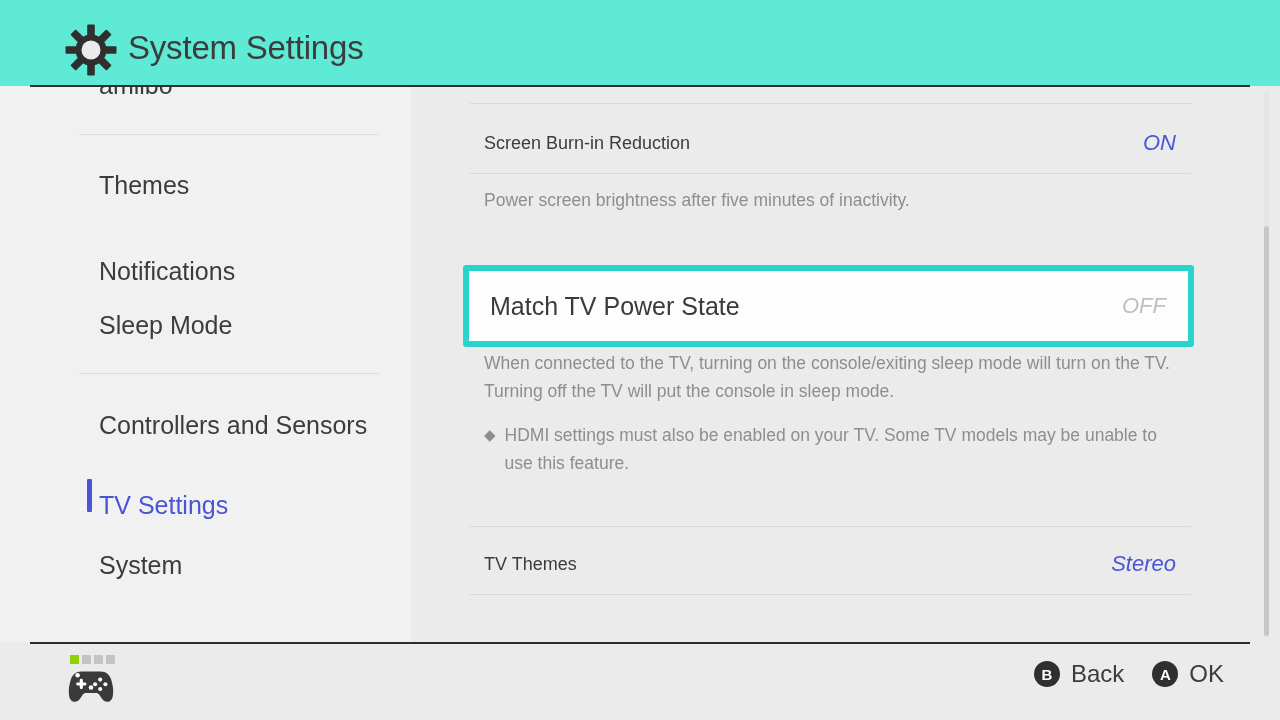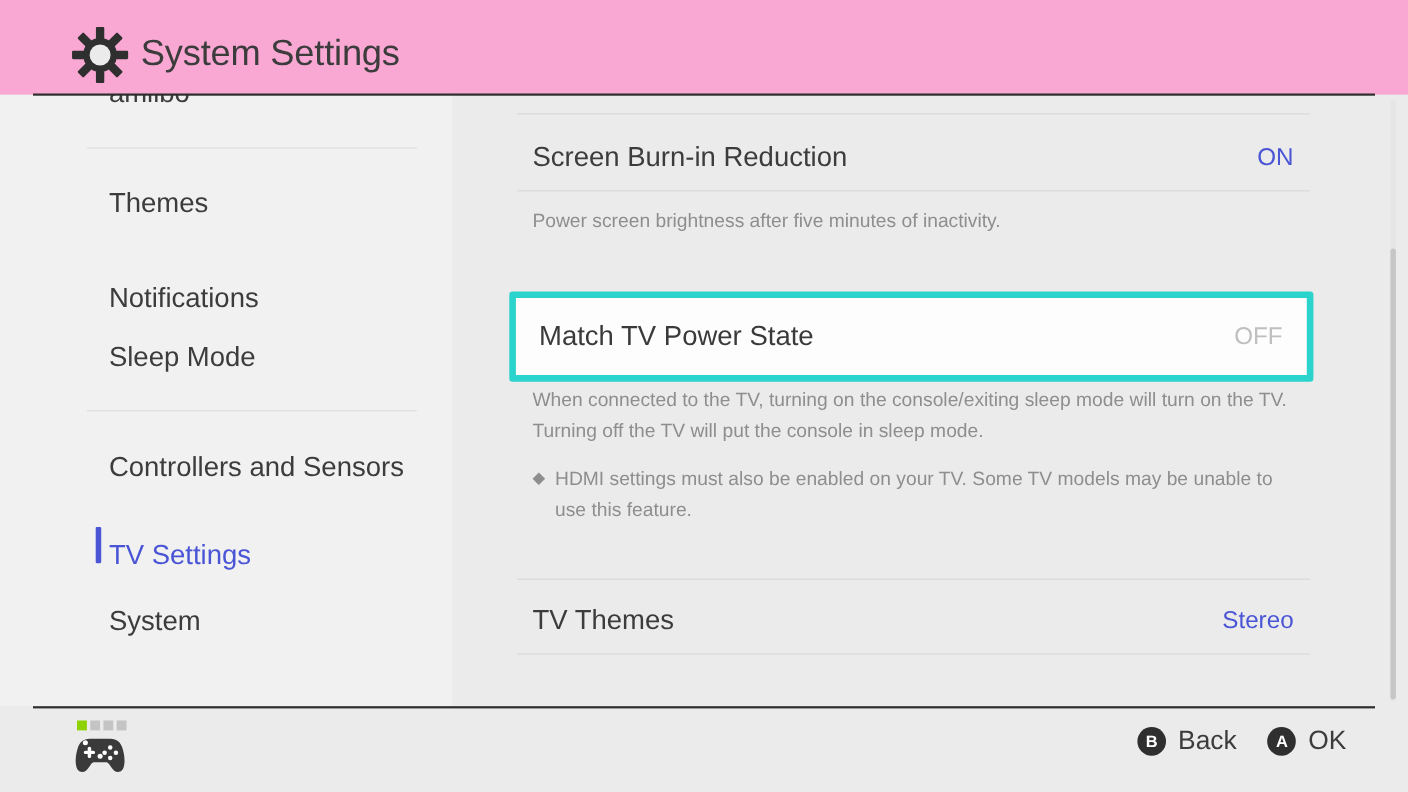--- a/index.html
+++ b/index.html
@@ -17,21 +17,21 @@
     position: relative;
     -webkit-font-smoothing: antialiased;
   }
 
   
   #header {
     position: absolute;
     left: 0; top: 0;
     width: 1280px;
     height: 86px;
-    background: #f9a8d4;
+    background: #5eead4;
     z-index: 30;
     display: flex;
     align-items: center;
   }
   #gear-icon {
     position: absolute;
     left: 64px;
     top: 23px;
     width: 54px;
     height: 54px;
@@ -122,32 +122,33 @@
   .setting-row {
     position: absolute;
     left: 59px;
     width: 721px;
     height: 56px;
     display: flex;
     align-items: center;
     justify-content: space-between;
   }
   .setting-title {
-    font-size: 25px;
+    font-size: 18px;
     font-weight: 400;
     color: #3c3c3c;
     white-space: nowrap;
     padding-left: 14px;
   }
   .setting-value {
     font-size: 22px;
     font-weight: 400;
     color: #4a55d6;
     white-space: nowrap;
     padding-right: 15px;
+    font-style: italic;
   }
 
   
   #row-match-power {
     position: absolute;
     left: 52px;
     top: 179px;
     width: 731px;
     height: 82px;
     background: #fdfdfd;

